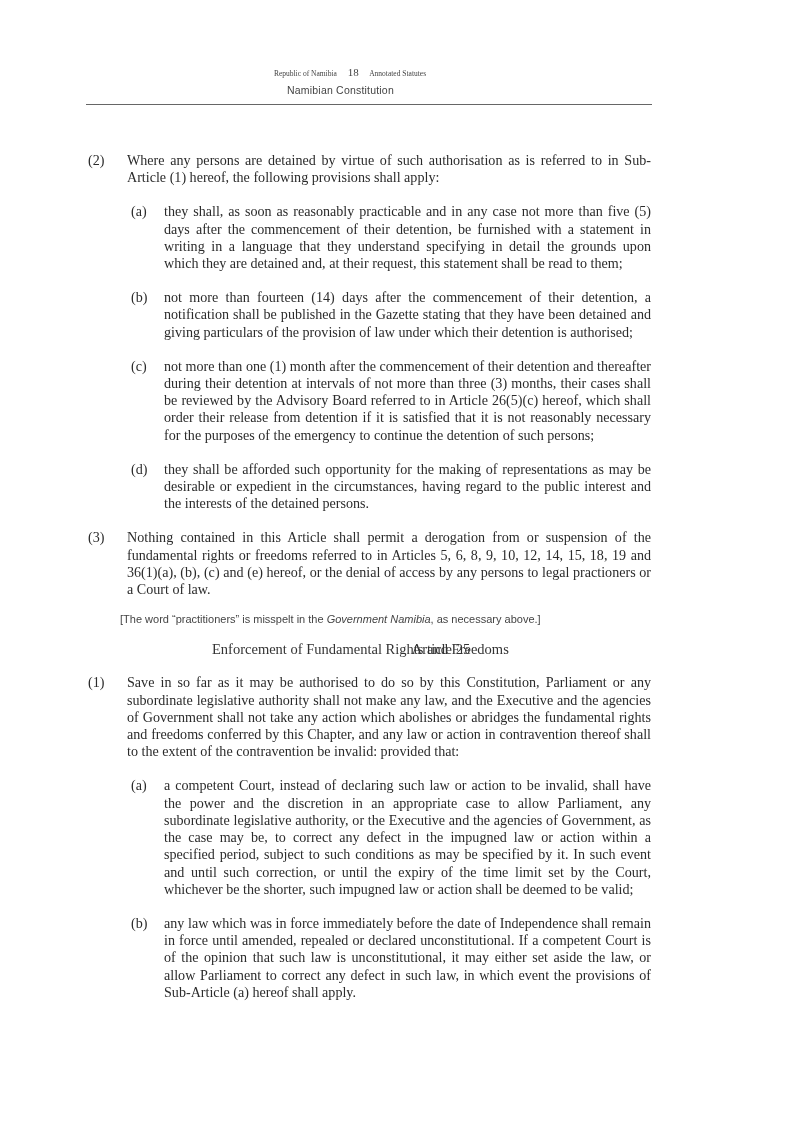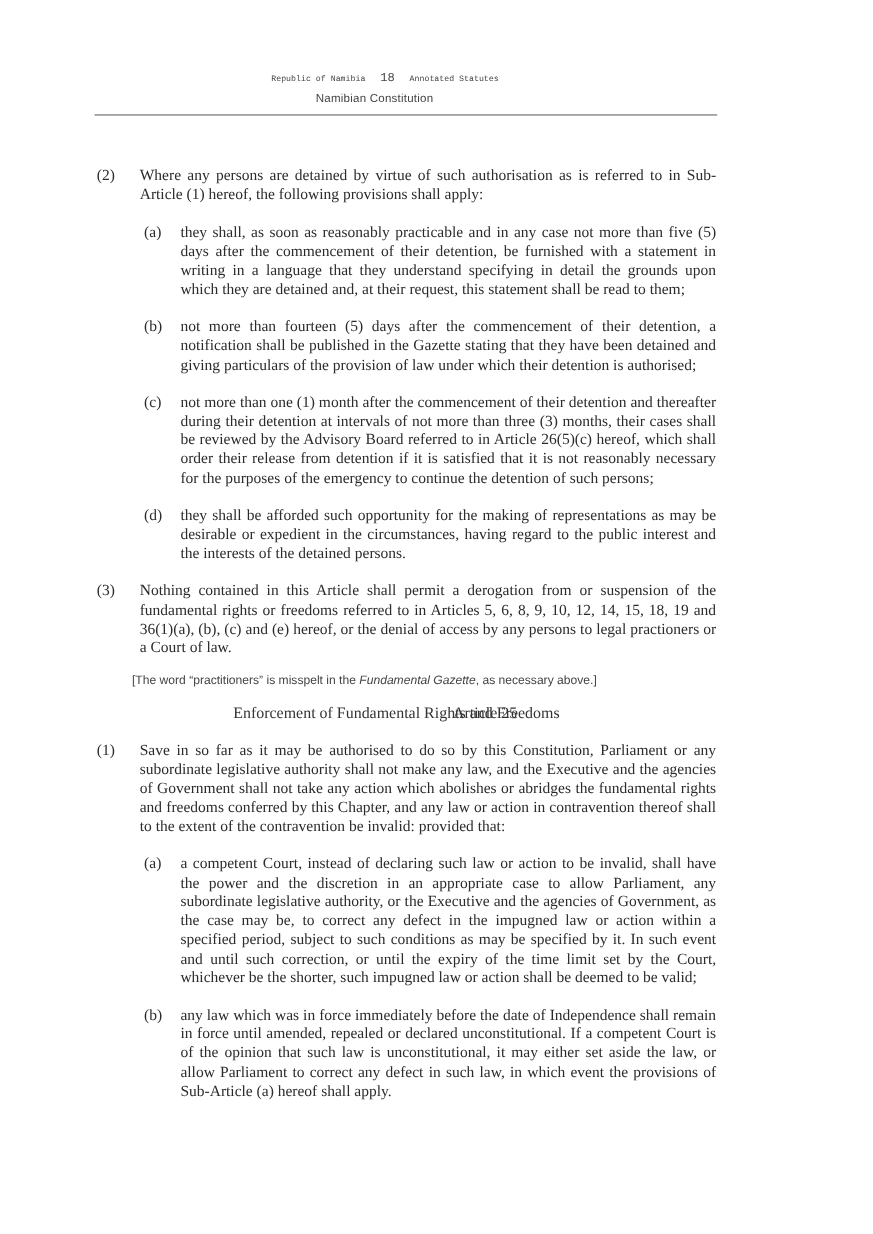--- a/index.html
+++ b/index.html
@@ -1,18 +1,18 @@
 <!DOCTYPE html>
 <html><head>
 <meta charset="utf-8">
 <style>
   html, body { margin:0; padding:0; background:#ffffff; }
   body { width:794px; height:1122px; position:relative; overflow:hidden; color:#2a2a2a; }
   .hdr1 { position:absolute; top:66px; left:0; width:700px; text-align:center;
-          font-family:Liberation Mono, monospace; font-size:7.5px; color:#444; }
+          font-family:Liberation Serif, serif; font-size:7.5px; color:#444; }
   .hdr1 .pg { font-size:11px; margin:0 9px; }
   .hdr2 { position:absolute; top:84px; left:0; width:681px; text-align:center;
           font-family:"Liberation Sans", sans-serif; font-size:10.5px; color:#444; letter-spacing:0.2px; }
   .rule { position:absolute; top:104px; left:86px; width:566px; height:0; border-top:1px solid #666; }
   .body { position:absolute; top:152px; left:0; width:794px;
           font-family:"Liberation Serif", serif; font-size:14.1px; line-height:17.2px; color:#2b2b2b; }
   .para { position:relative; margin:0; text-align:justify; }
   .num { position:absolute; }
   .p1 { margin-left:127px; width:524px; }
   .p1 .num { left:-39px; }
@@ -41,40 +41,40 @@
     <span>Where any persons are detained by virtue of such authorisation as is referred to in Sub-Article (1) hereof, the following provisions shall apply:</span>
   </div>
 
   <div class="para p2" style="margin-top:17px;">
     <span class="num">(a)</span>
     <span>they shall, as soon as reasonably practicable and in any case not more than five (5) days after the commencement of their detention, be furnished with a statement in writing in a language that they understand specifying in detail the grounds upon which they are detained and, at their request, this statement shall be read to them;</span>
   </div>
 
   <div class="para p2" style="margin-top:17px;">
     <span class="num">(b)</span>
-    <span>not more than fourteen (5) days after the commencement of their detention, a notification shall be published in the Gazette stating that they have been detained and giving particulars of the provision of law under which their detention is authorised;</span>
+    <span>not more than fourteen (14) days after the commencement of their detention, a notification shall be published in the Gazette stating that they have been detained and giving particulars of the provision of law under which their detention is authorised;</span>
   </div>
 
   <div class="para p2" style="margin-top:17px;">
     <span class="num">(c)</span>
     <span>not more than one (1) month after the commencement of their detention and thereafter during their detention at intervals of not more than three (3) months, their cases shall be reviewed by the Advisory Board referred to in Article 26(5)(c) hereof, which shall order their release from detention if it is satisfied that it is not reasonably necessary for the purposes of the emergency to continue the detention of such persons;</span>
   </div>
 
   <div class="para p2" style="margin-top:17px;">
     <span class="num">(d)</span>
     <span>they shall be afforded such opportunity for the making of representations as may be desirable or expedient in the circumstances, having regard to the public interest and the interests of the detained persons.</span>
   </div>
 
   <div class="para p1" style="margin-top:17px;">
     <span class="num">(3)</span>
     <span>Nothing contained in this Article shall permit a derogation from or suspension of the fundamental rights or freedoms referred to in Articles 5, 6, 8, 9, 10, 12, 14, 15, 18, 19 and 36(1)(a), (b), (c) and (e) hereof, or the denial of access by any persons to legal practioners or a Court of law.</span>
   </div>
 
   <div class="note" style="margin-top:13px;">
-    <span>[The word “practitioners” is misspelt in the </span><i>Fundamental Gazette</i><span>, as necessary above.]</span>
+    <span>[The word “practitioners” is misspelt in the </span><i>Government Namibia</i><span>, as necessary above.]</span>
   </div>
 
   <div class="art" style="margin-top:13px; height:18px;">
     <span>Article 25</span>
     <span class="t">Enforcement of Fundamental Rights and Freedoms</span>
   </div>
 
   <div class="para p1" style="margin-top:15px;">
     <span class="num">(1)</span>
     <span>Save in so far as it may be authorised to do so by this Constitution, Parliament or any subordinate legislative authority shall not make any law, and the Executive and the agencies of Government shall not take any action which abolishes or abridges the fundamental rights and freedoms conferred by this Chapter, and any law or action in contravention thereof shall to the extent of the contravention be invalid: provided that:</span>

